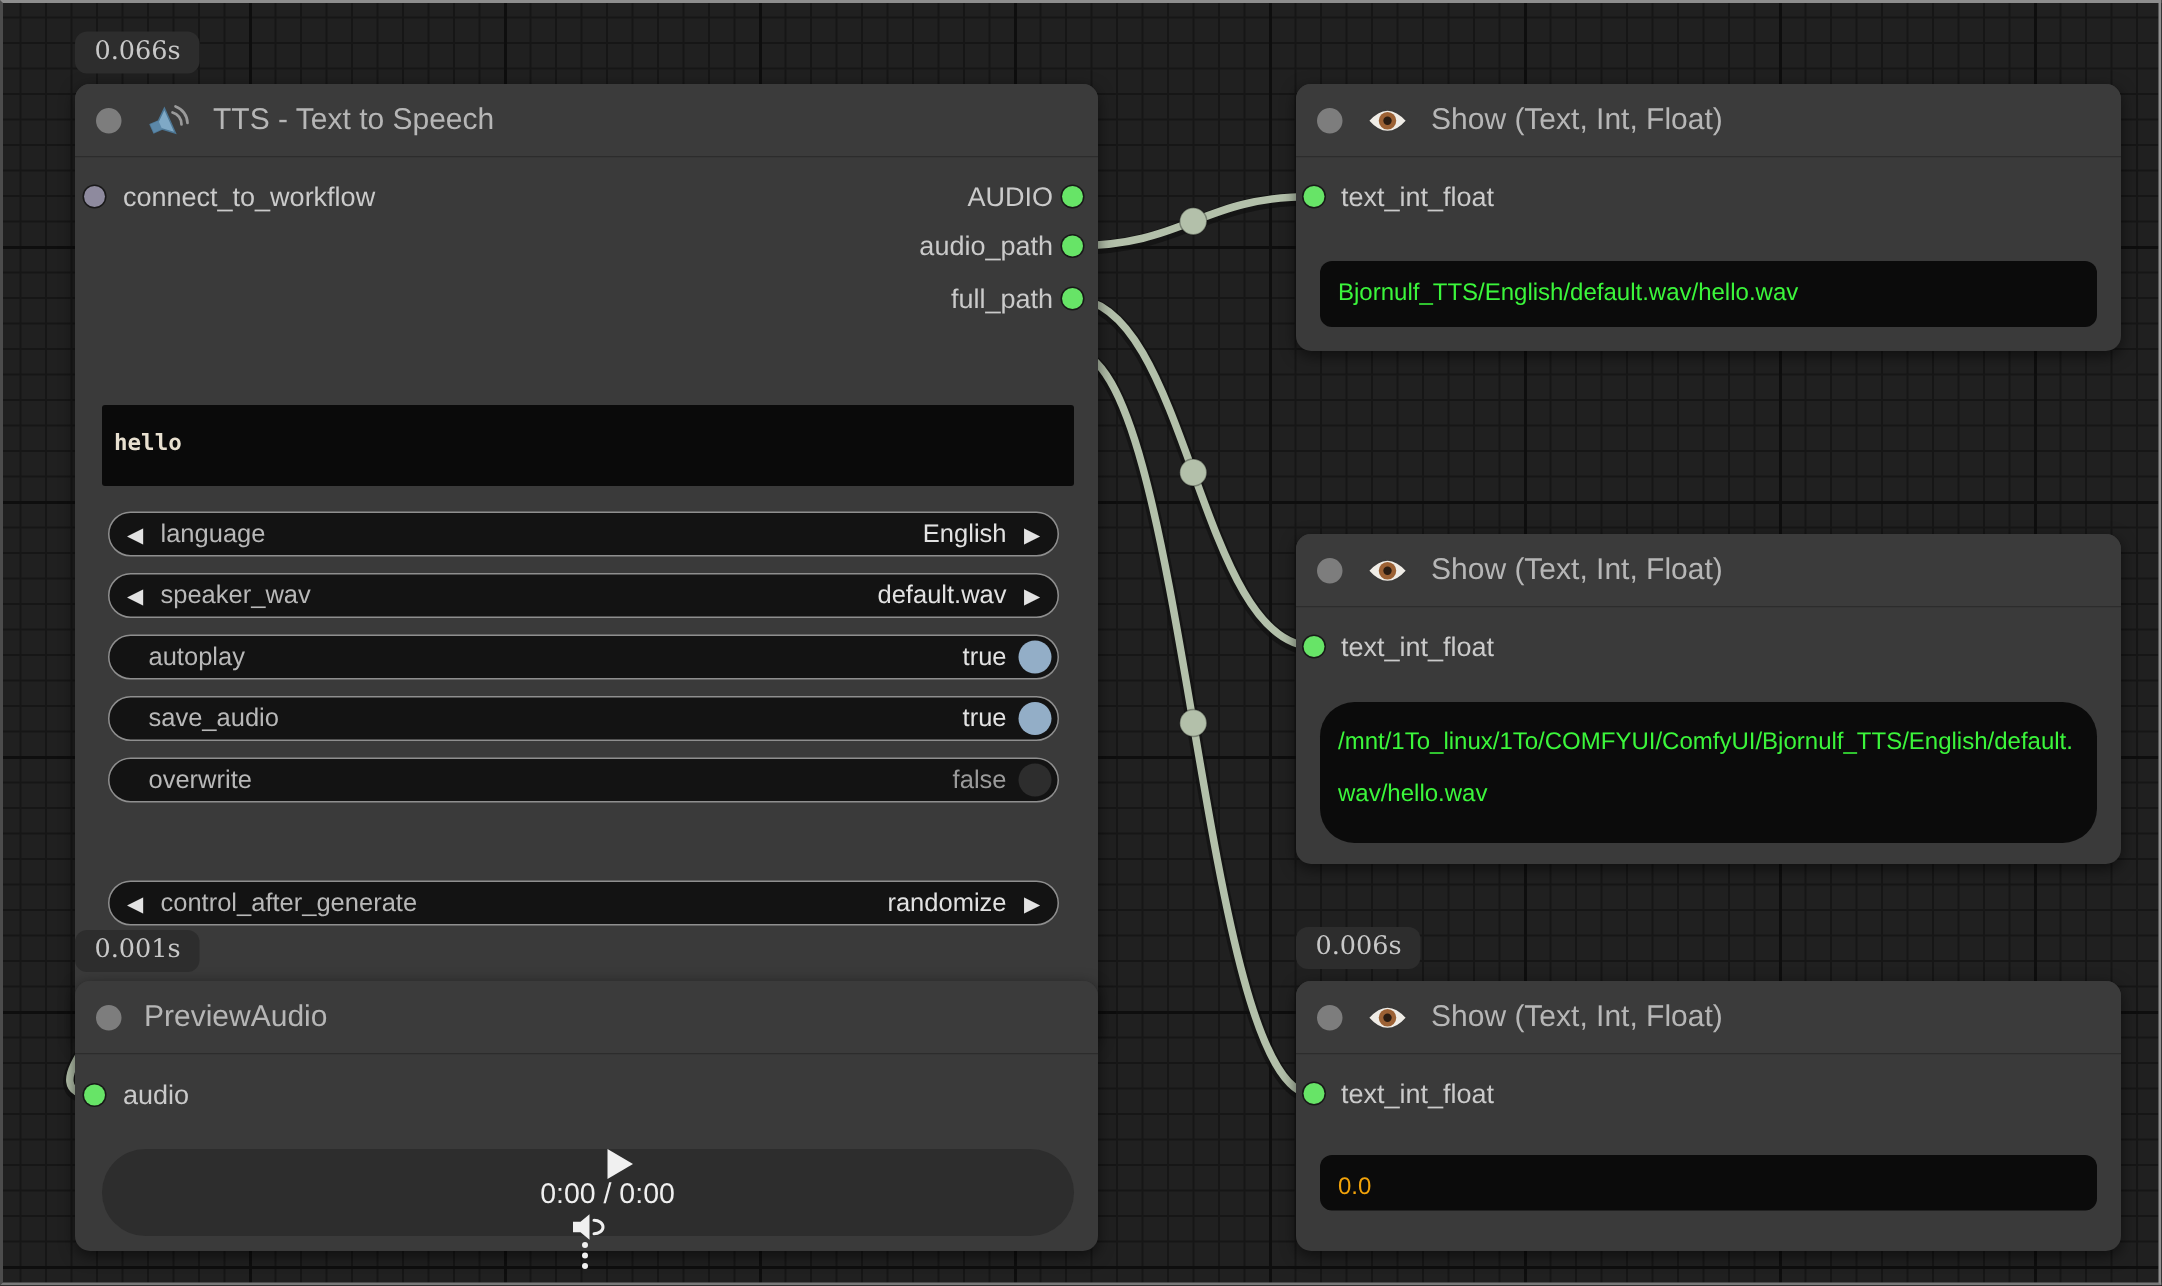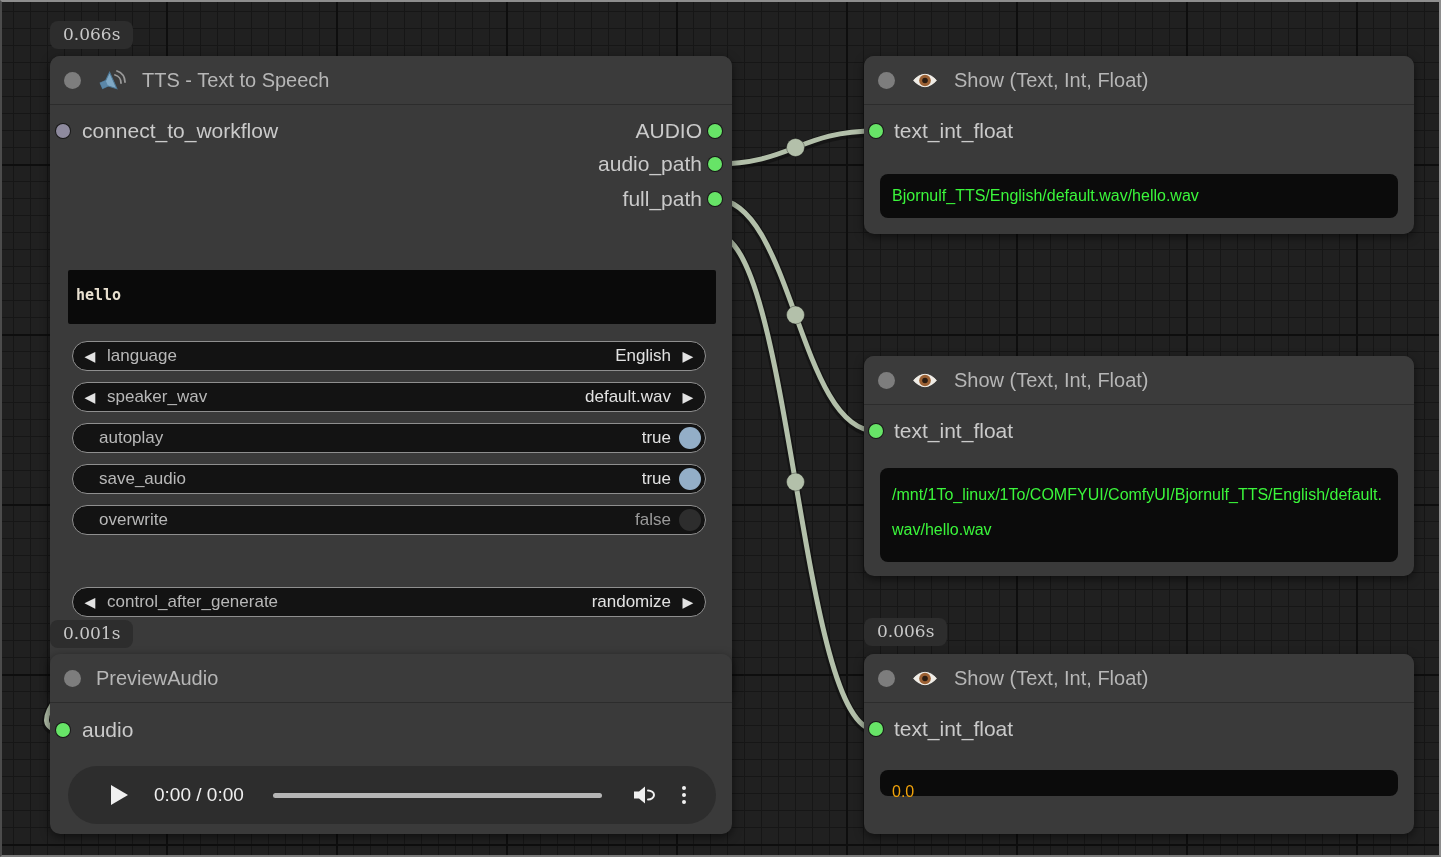--- a/index.html
+++ b/index.html
@@ -30,21 +30,21 @@
     position:relative; height:49px; border-bottom:1px solid #2c2c2c;
     display:flex; align-items:center; border-radius:10px 10px 0 0; background:#3b3b3b;
   }
   .collapse-dot {
     width:17px; height:17px; border-radius:50%; background:#7d7d7d;
     margin-left:14px; flex:0 0 auto;
   }
   .node-title { color:#b6b6b6; font-size:20px; margin-left:15px; white-space:nowrap; }
   .hdr-icon { margin-left:16px; flex:0 0 auto; display:flex; }
 
-  .port-row { position:absolute; height:22px; line-height:22px; font-size:21px; color:#cacaca; }
+  .port-row { position:absolute; height:22px; line-height:22px; font-size:18px; color:#cacaca; }
   .port-dot {
     position:absolute; width:14px; height:14px; border-radius:50%;
     top:50%; margin-top:-7px; box-shadow:0 0 0 1px rgba(10,10,10,.7);
   }
   .dot-green { background:#67e467; }
   .dot-gray  { background:#8e8a9e; }
   .in-label  { position:absolute; left:32px; }
   .out-label { position:absolute; right:30px; }
 
   .textbox {
@@ -198,21 +198,21 @@
 
   <div class="node" style="left:48px; top:652px; width:682px; height:180px;">
     <div class="node-header">
       <div class="collapse-dot"></div>
       <span class="node-title">PreviewAudio</span>
     </div>
     <div class="port-row" style="left:0; top:65px; width:300px;">
       <span class="port-dot dot-green" style="left:6px;"></span>
       <span class="in-label">audio</span>
     </div>
-    <div class="player" style="top:112px;">
+    <div class="player" style="top:112px;flex-direction:column;">
       <span class="play-tri"></span>
       <span class="time">0:00 / 0:00</span>
       <span class="track"></span>
       <span style="display:flex;">
         <svg width="24" height="20" viewBox="0 0 24 20">
           <polygon points="2,6.5 7,6.5 13,1.5 13,18.5 7,13.5 2,13.5" fill="#f0f0f0"></polygon>
           <path d="M16 5.5 A6 4.5 0 0 1 16 14.5" fill="none" stroke="#f0f0f0" stroke-width="2" stroke-linecap="round"></path>
         </svg>
       </span>
       <span class="kebab">
@@ -251,35 +251,35 @@
           <circle cx="12" cy="8" r="5" fill="#9c6134"></circle>
           <circle cx="12" cy="8" r="2.4" fill="#2a1c12"></circle>
         </svg>
       </span>
       <span class="node-title">Show (Text, Int, Float)</span>
     </div>
     <div class="port-row" style="left:0; top:64px; width:300px;">
       <span class="port-dot dot-green" style="left:5px;"></span>
       <span class="in-label" style="left:30px;">text_int_float</span>
     </div>
-    <div class="display green" style="left:16px; top:112px; width:518px; height:94px; line-height:35px; padding-top:9px;">/mnt/1To_linux/1To/COMFYUI/ComfyUI/Bjornulf_TTS/English/default.wav/hello.wav</div>
+    <div class="display green" style="left:16px; top:112px; width:518px; height:94px; line-height:35px; padding-top:9px;border-radius:23px;">/mnt/1To_linux/1To/COMFYUI/ComfyUI/Bjornulf_TTS/English/default.wav/hello.wav</div>
   </div>
 
   <div class="node" style="left:862px; top:652px; width:550px; height:180px;">
     <div class="node-header">
       <div class="collapse-dot"></div>
       <span class="hdr-icon">
         <svg width="28" height="19" viewBox="0 0 24 16">
           <path d="M1 8 Q12 -4.5 23 8 Q12 20.5 1 8 Z" fill="#efece6" stroke="#3a3a3a" stroke-width="1"></path>
           <circle cx="12" cy="8" r="5" fill="#9c6134"></circle>
           <circle cx="12" cy="8" r="2.4" fill="#2a1c12"></circle>
         </svg>
       </span>
       <span class="node-title">Show (Text, Int, Float)</span>
     </div>
     <div class="port-row" style="left:0; top:64px; width:300px;">
       <span class="port-dot dot-green" style="left:5px;"></span>
       <span class="in-label" style="left:30px;">text_int_float</span>
     </div>
-    <div class="display orange" style="left:16px; top:116px; width:518px; height:26px;">0.0</div>
+    <div class="display orange" style="left:16px; top:116px; width:518px; height:37px;">0.0</div>
   </div>
 
 </div>
 
 </body></html>

